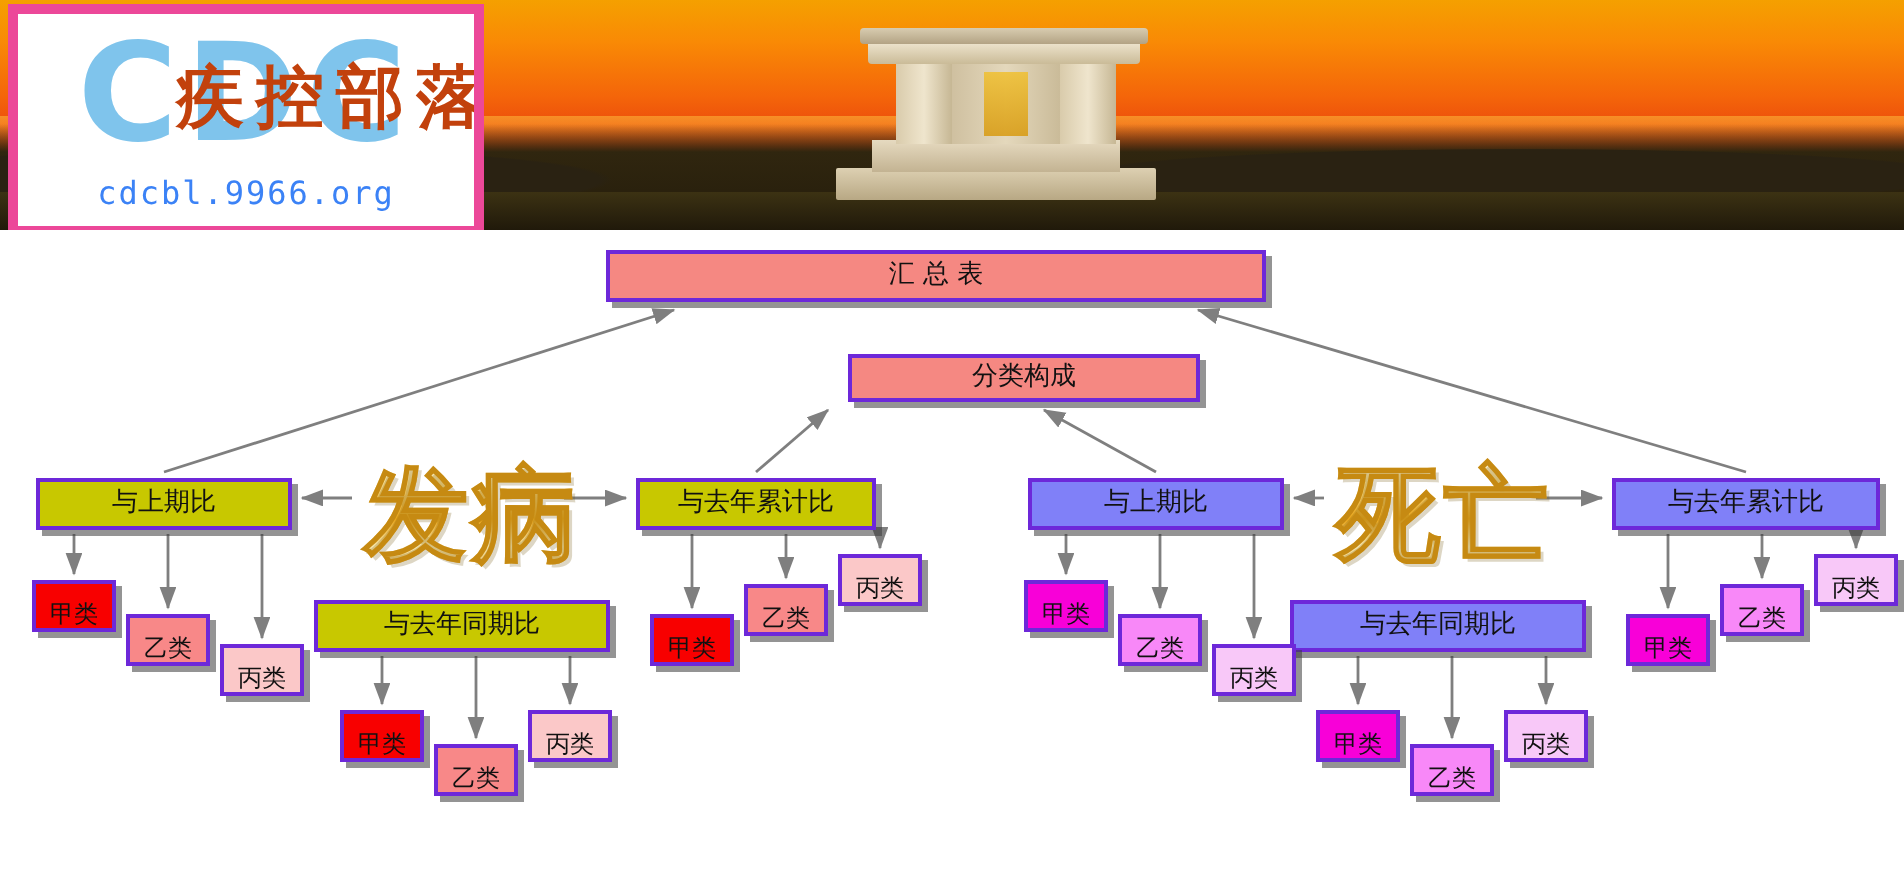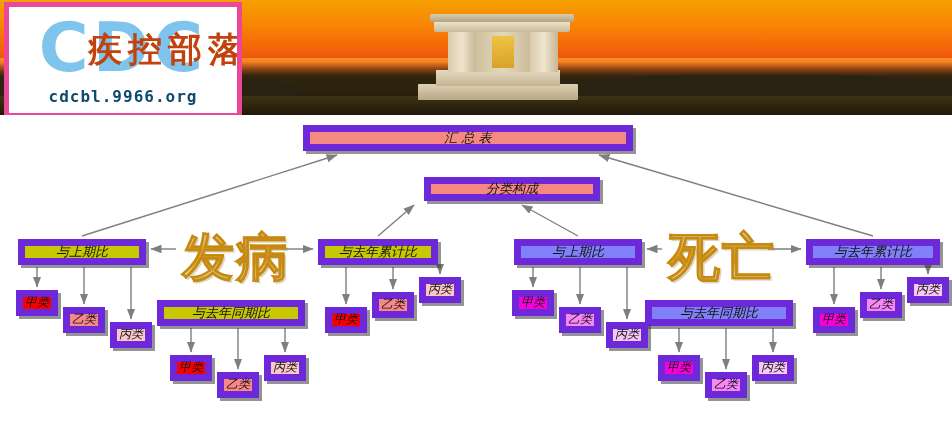--- a/index.html
+++ b/index.html
@@ -43,32 +43,32 @@
         background:#ffffff;border:5px solid #ec4899;overflow:hidden;}
   .logo-cdc{position:absolute;left:0;top:4px;width:228px;height:74px;
         font-family:"DejaVu Sans","Liberation Sans",sans-serif;
         font-size:68px;font-weight:bold;letter-spacing:4px;color:#7fc4ec;
         text-align:center;line-height:74px;}
   .logo-cn{position:absolute;left:0;top:16px;width:228px;height:52px;
         font-size:34px;font-weight:bold;color:#c2410c;text-align:center;
         line-height:52px;letter-spacing:6px;margin-left:45px;}
   .logo-url{position:absolute;left:0;top:80px;width:228px;height:22px;
         font-family:"DejaVu Sans Mono","Liberation Mono",monospace;
-        font-size:16px;font-weight:bold;color:#0c4a6e;text-align:center;
+        font-size:16px;font-weight:normal;color:#3b82f6;text-align:center;
         letter-spacing:1px;}
 
   
   .diagram{position:absolute;left:0;top:115px;width:952px;height:322px;background:#fff;}
 
   .box{position:absolute;box-sizing:border-box;
        font-size:13px;color:#111;text-align:center;
-       border:7px solid #6d28d9;
+       border:2px solid #6d28d9;
        box-shadow:3px 3px 0 rgba(60,60,60,.55);
        display:flex;align-items:center;justify-content:center;
-       line-height:1.1;font-style:italic;}
+       line-height:1.1;}
   .box.small{font-size:12px;align-items:flex-end;}
 
   .wordart{position:absolute;font-size:52px;font-weight:bold;letter-spacing:2px;
        background:linear-gradient(180deg,#ffffff 4%,#f3d98a 26%,#e8a419 52%,#f7e7ae 72%,#d8920f 100%);
        -webkit-background-clip:text;background-clip:text;color:transparent;
        -webkit-text-stroke:1px #c68a12;
        text-shadow:2px 2px 0 rgba(120,90,20,.25);
        white-space:nowrap;}
 
   svg.links{position:absolute;left:0;top:0;width:952px;height:322px;overflow:visible;}

